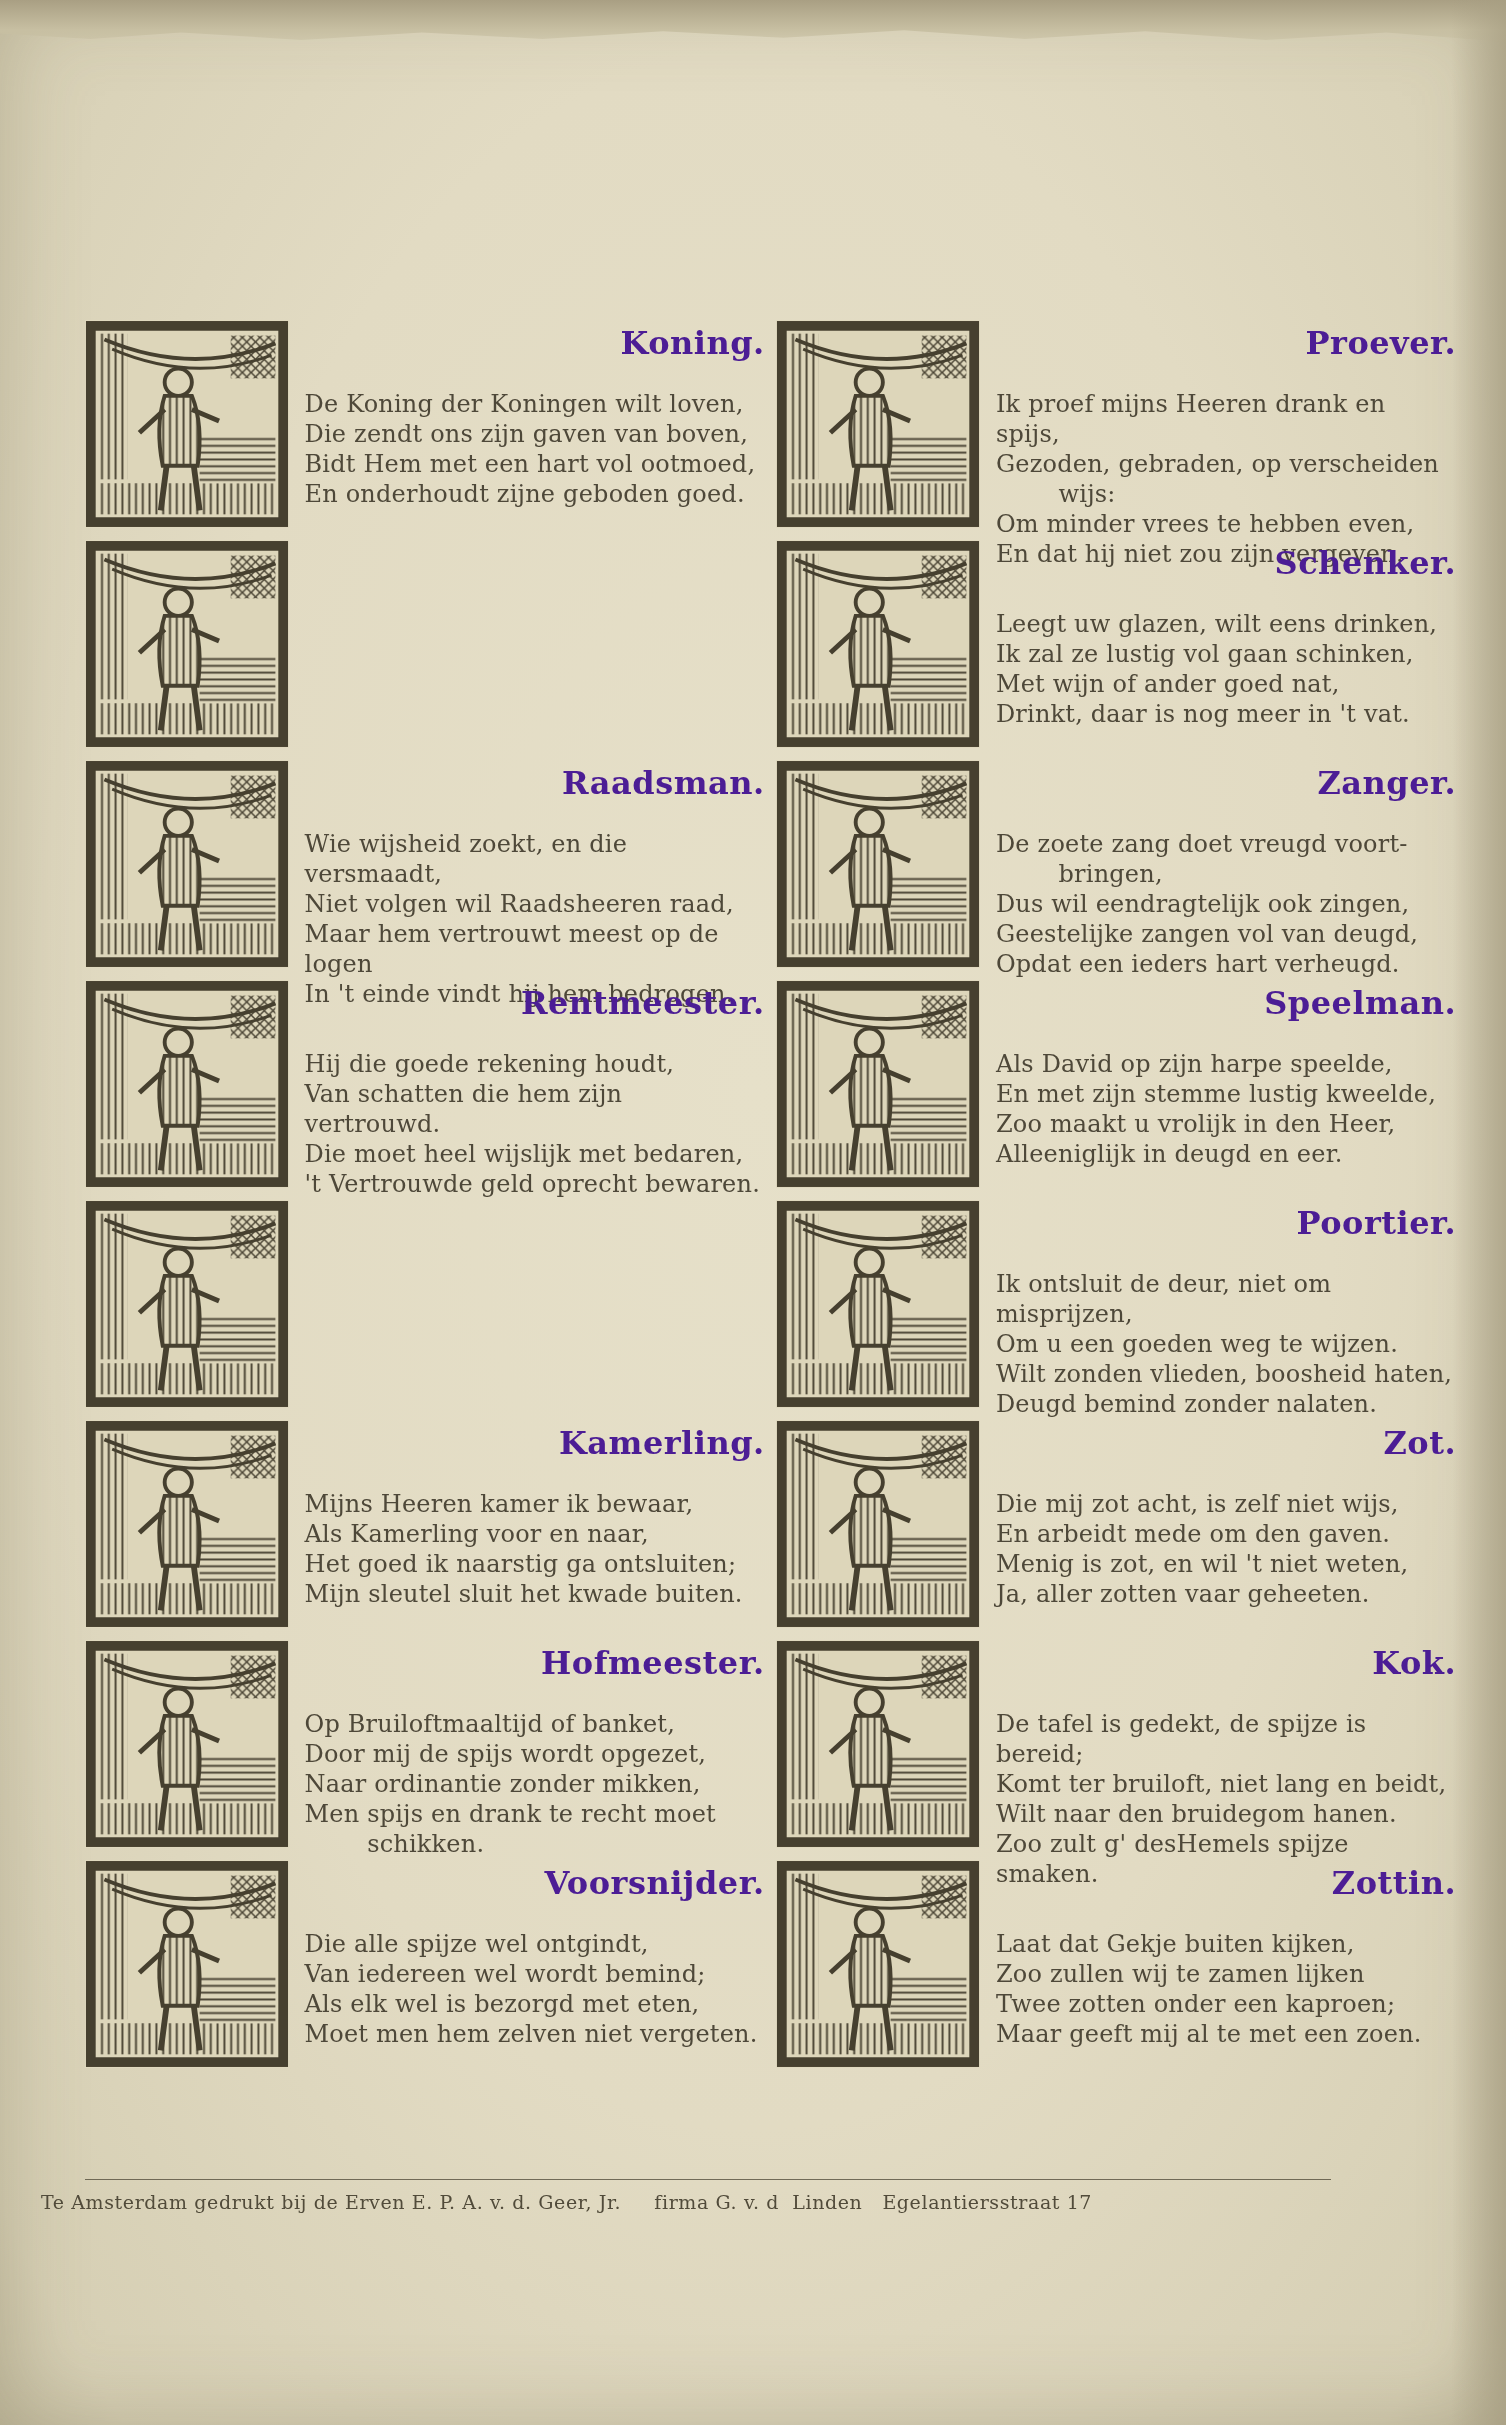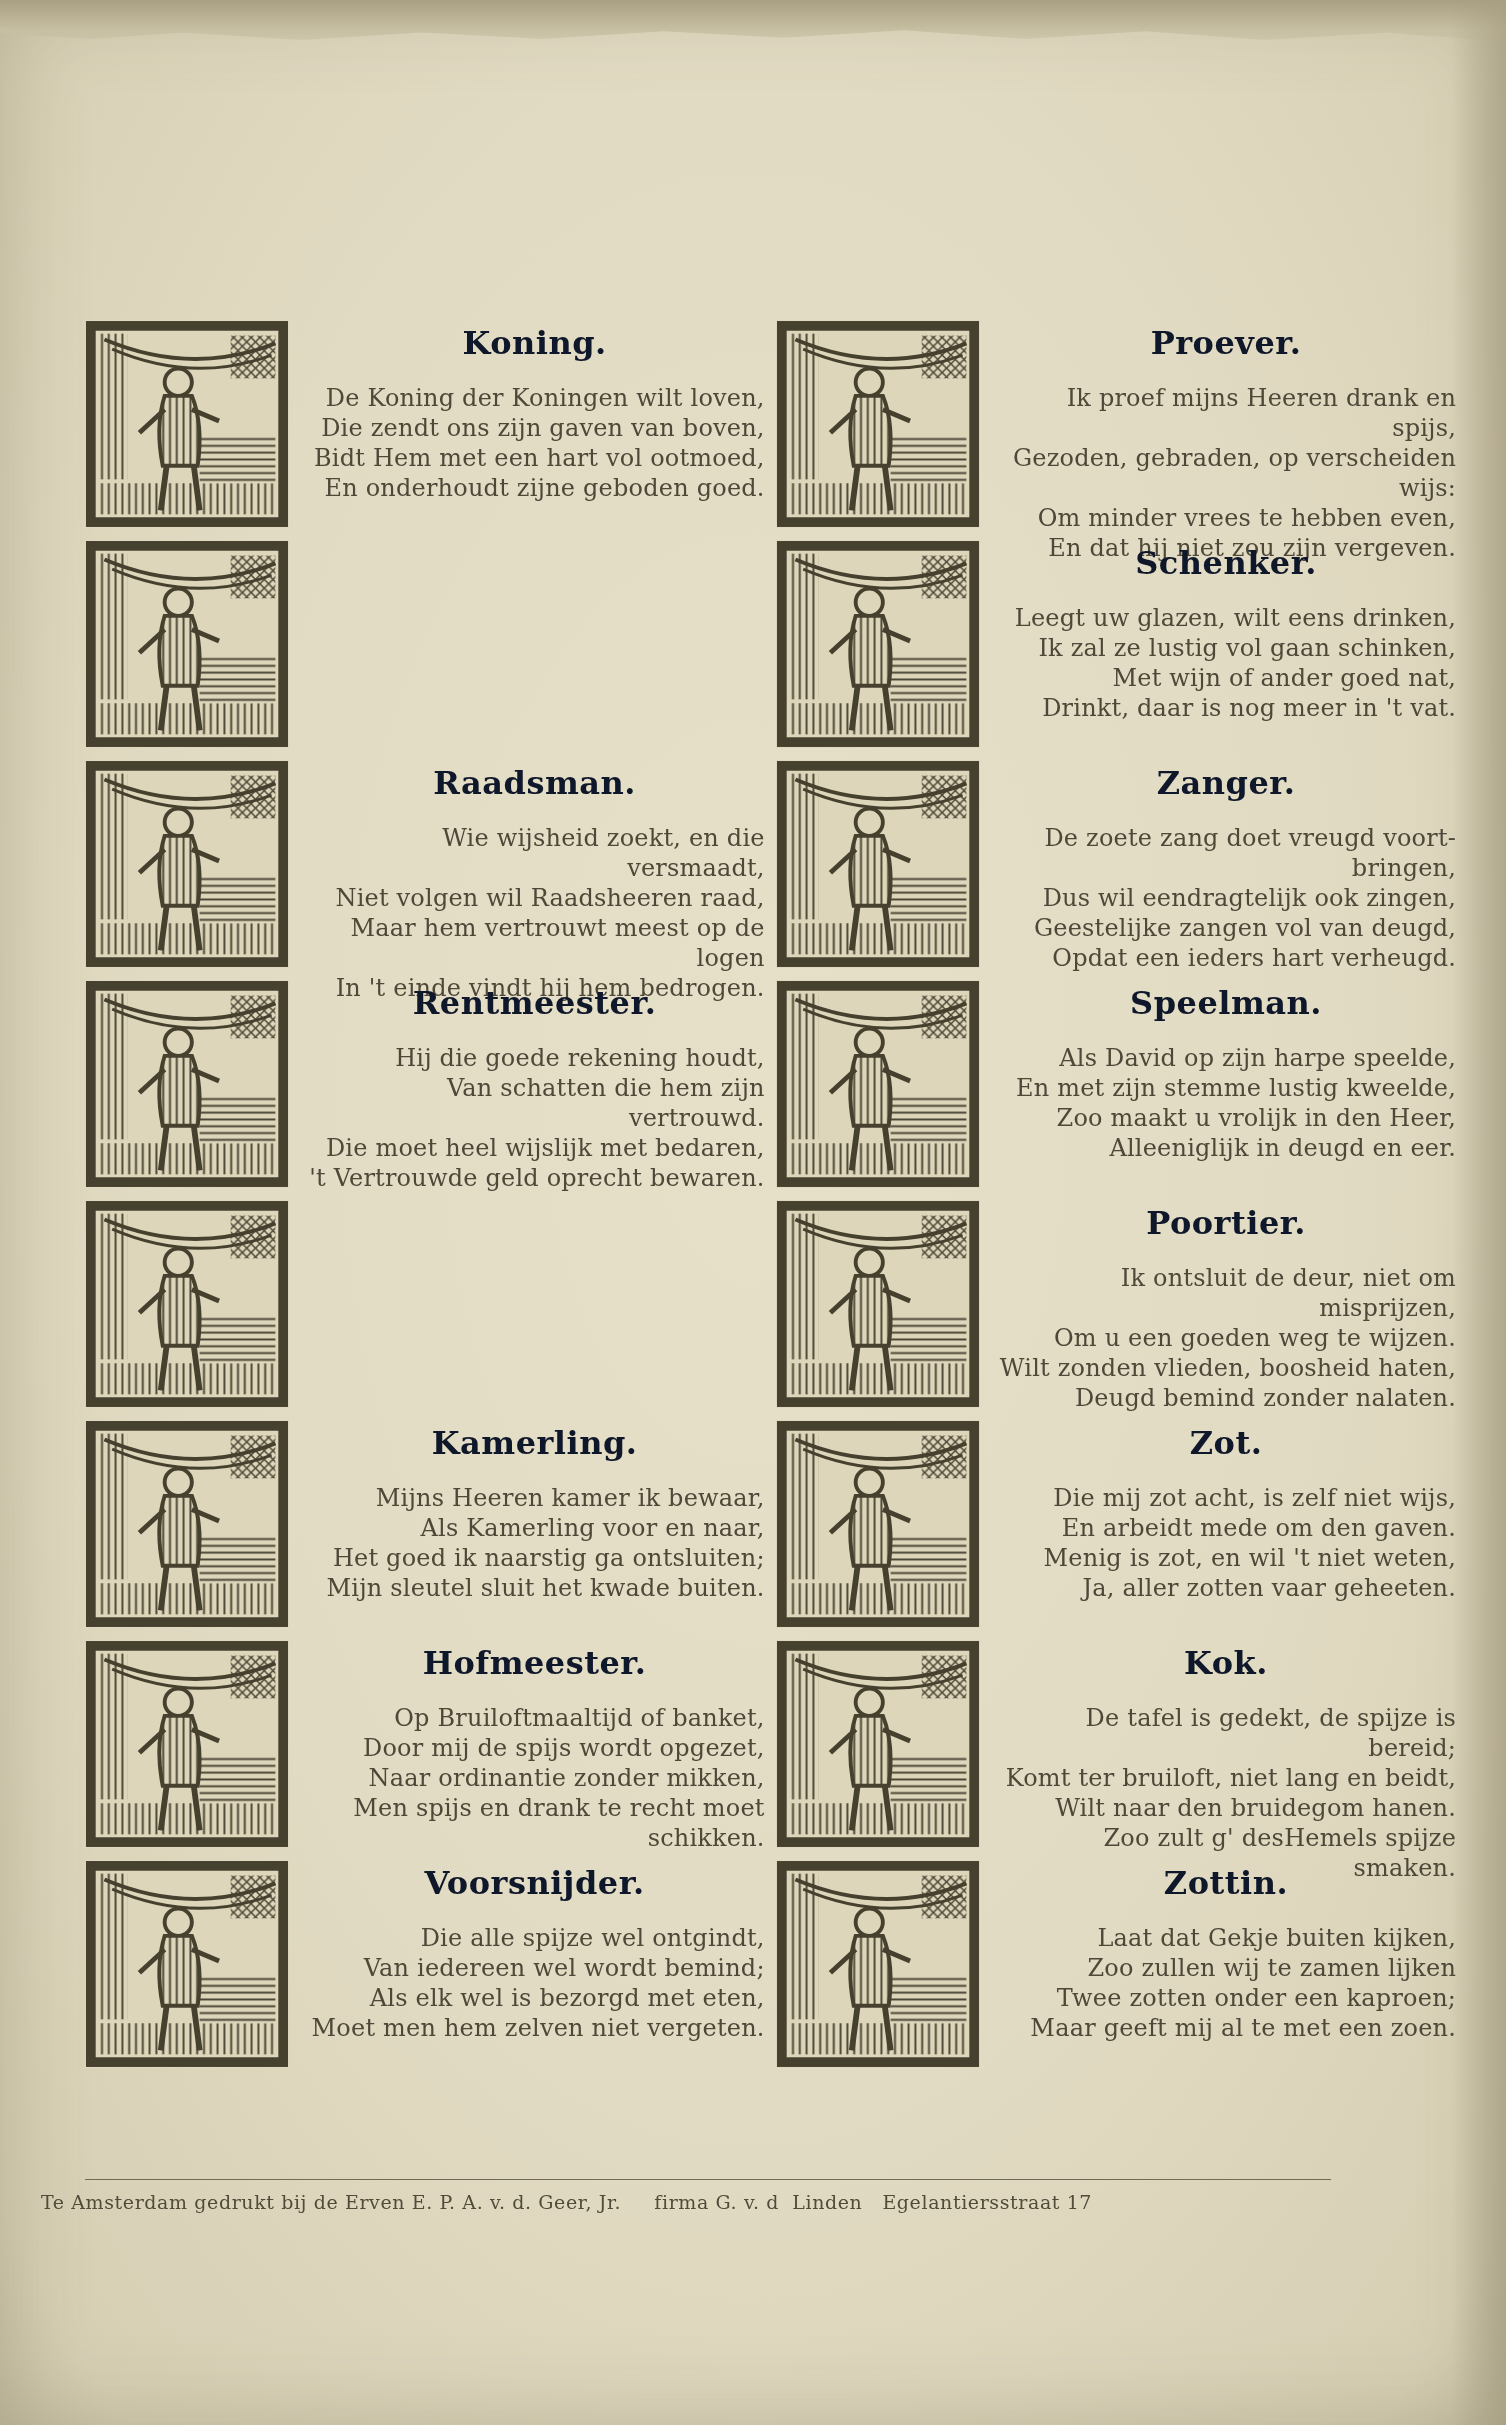--- a/index.html
+++ b/index.html
@@ -31,24 +31,24 @@
   }
   .column{display:flex;flex-direction:column;width:50%;}
   .section{display:flex;height:220px;}
   .woodcut{
     width:204px;height:208px;flex:none;margin-top:3.9px;
     background:#e0d9bf;
   }
   .woodcut svg{display:block;width:100%;height:100%;}
   .texts{flex:1;padding:0 3.9px 0 15.5px;}
   .sec-title{
-    text-align:center;font-size:32px;letter-spacing:0.5px;
-    margin:7.8px 0 0 0;color:#0f172a;
-  }
-  .verse{margin-top:21px;text-align:right;}
+    text-align:right;font-size:32px;letter-spacing:0.5px;
+    margin:7.8px 0 0 0;color:#4c1d95;
+  }
+  .verse{margin-top:27px;}
   .verse-line{
     font-size:24px;line-height:30px;white-space:pre-wrap;
     color:#4e4839;letter-spacing:0.2px;
   }
   .imprint-rule{
     position:absolute;left:85px;top:2179px;width:1246px;
     border-top:1.9px solid #554f3d;opacity:.8;
   }
   .imprint{
     position:absolute;left:41px;top:2191px;width:1397px;

